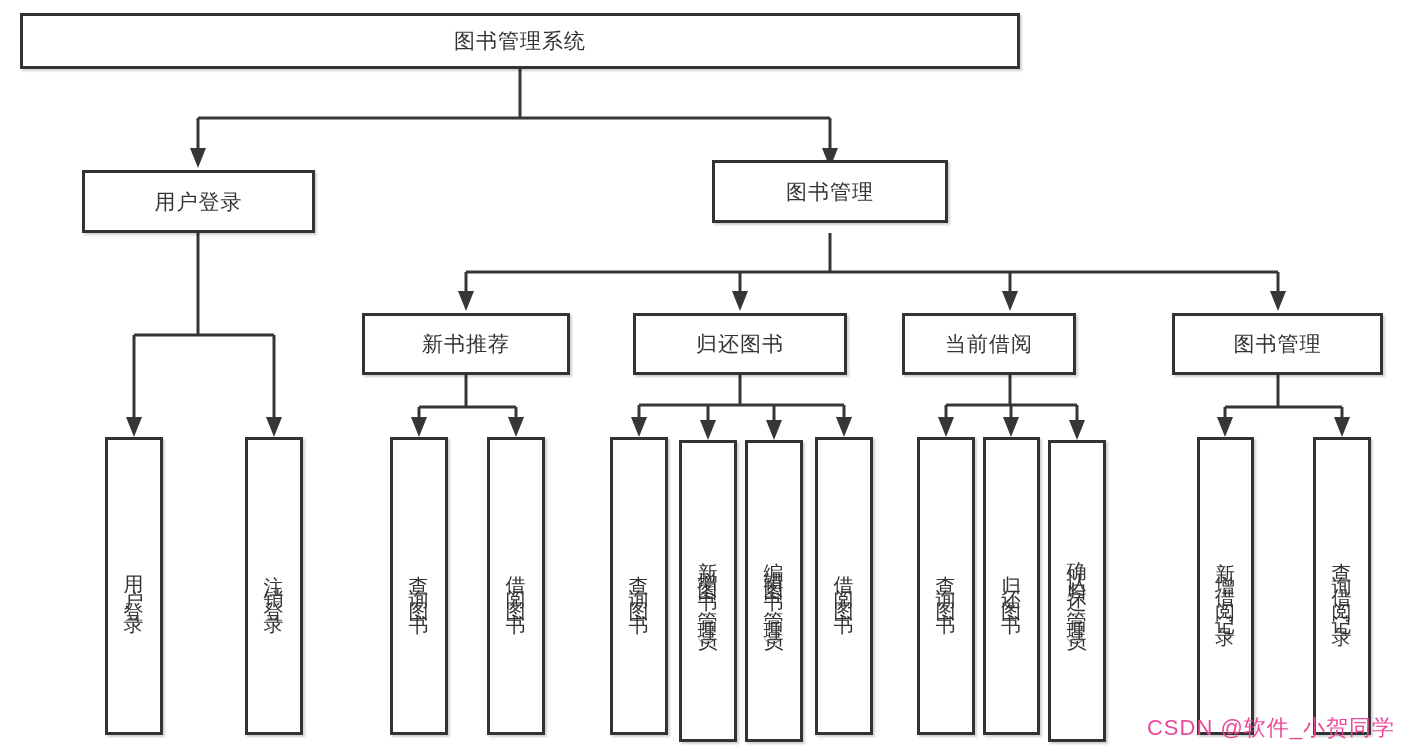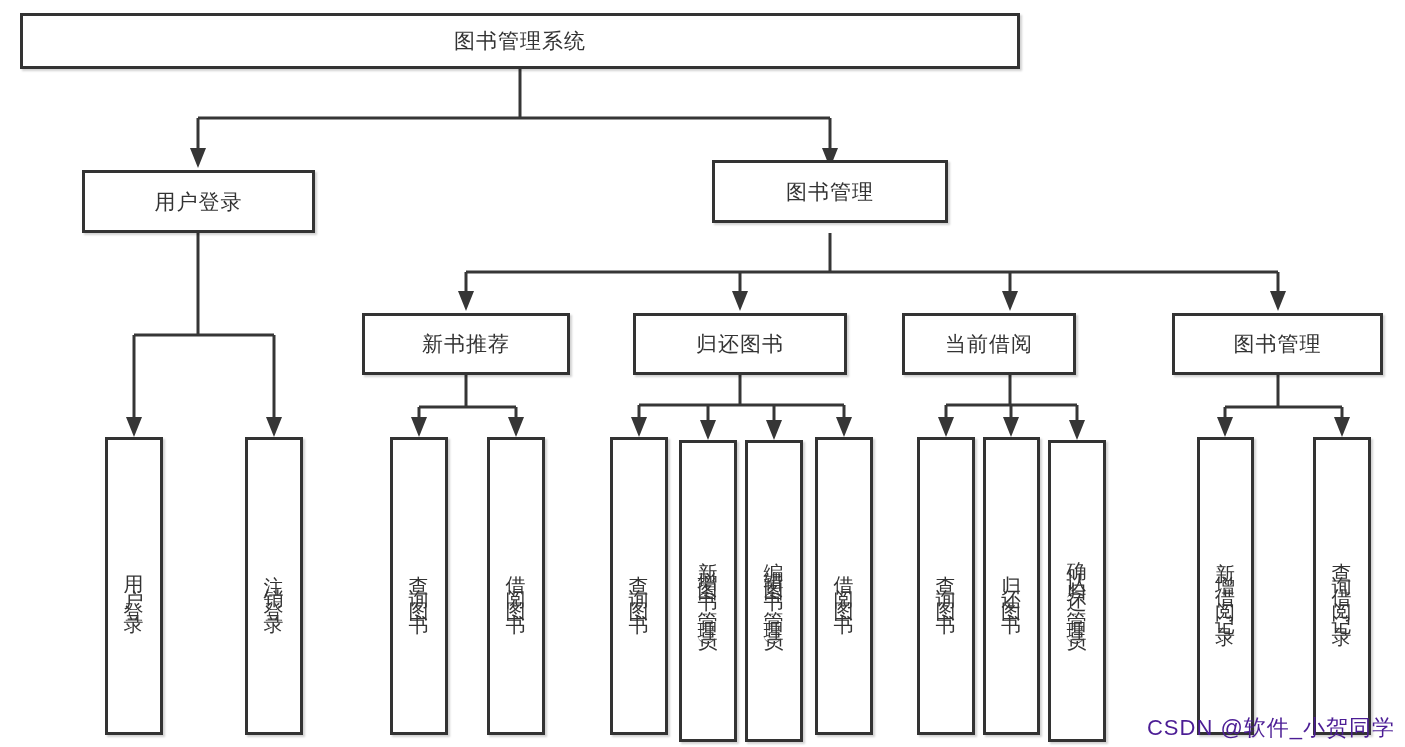--- a/index.html
+++ b/index.html
@@ -16,21 +16,21 @@
     box-shadow:2px 2px 2px rgba(0,0,0,0.18);
   }
   .box.h span{font-size:21px;letter-spacing:1px;white-space:nowrap;}
   .vtext{
     writing-mode:vertical-rl;text-orientation:mixed;
     font-size:20px;letter-spacing:13px;line-height:1;
   }
   .box.long .vtext{letter-spacing:10px;}
   .watermark{
     position:absolute;right:10px;bottom:4px;z-index:2;
-    font-size:22px;color:#4c1d95;letter-spacing:1px;white-space:nowrap;
+    font-size:22px;color:#ec4899;letter-spacing:1px;white-space:nowrap;
   }
 </style>
 </head>
 <body>
 
 <div class="stage">
 
   <svg class="connectors" viewBox="0 0 1405 747">
 
     <g>

